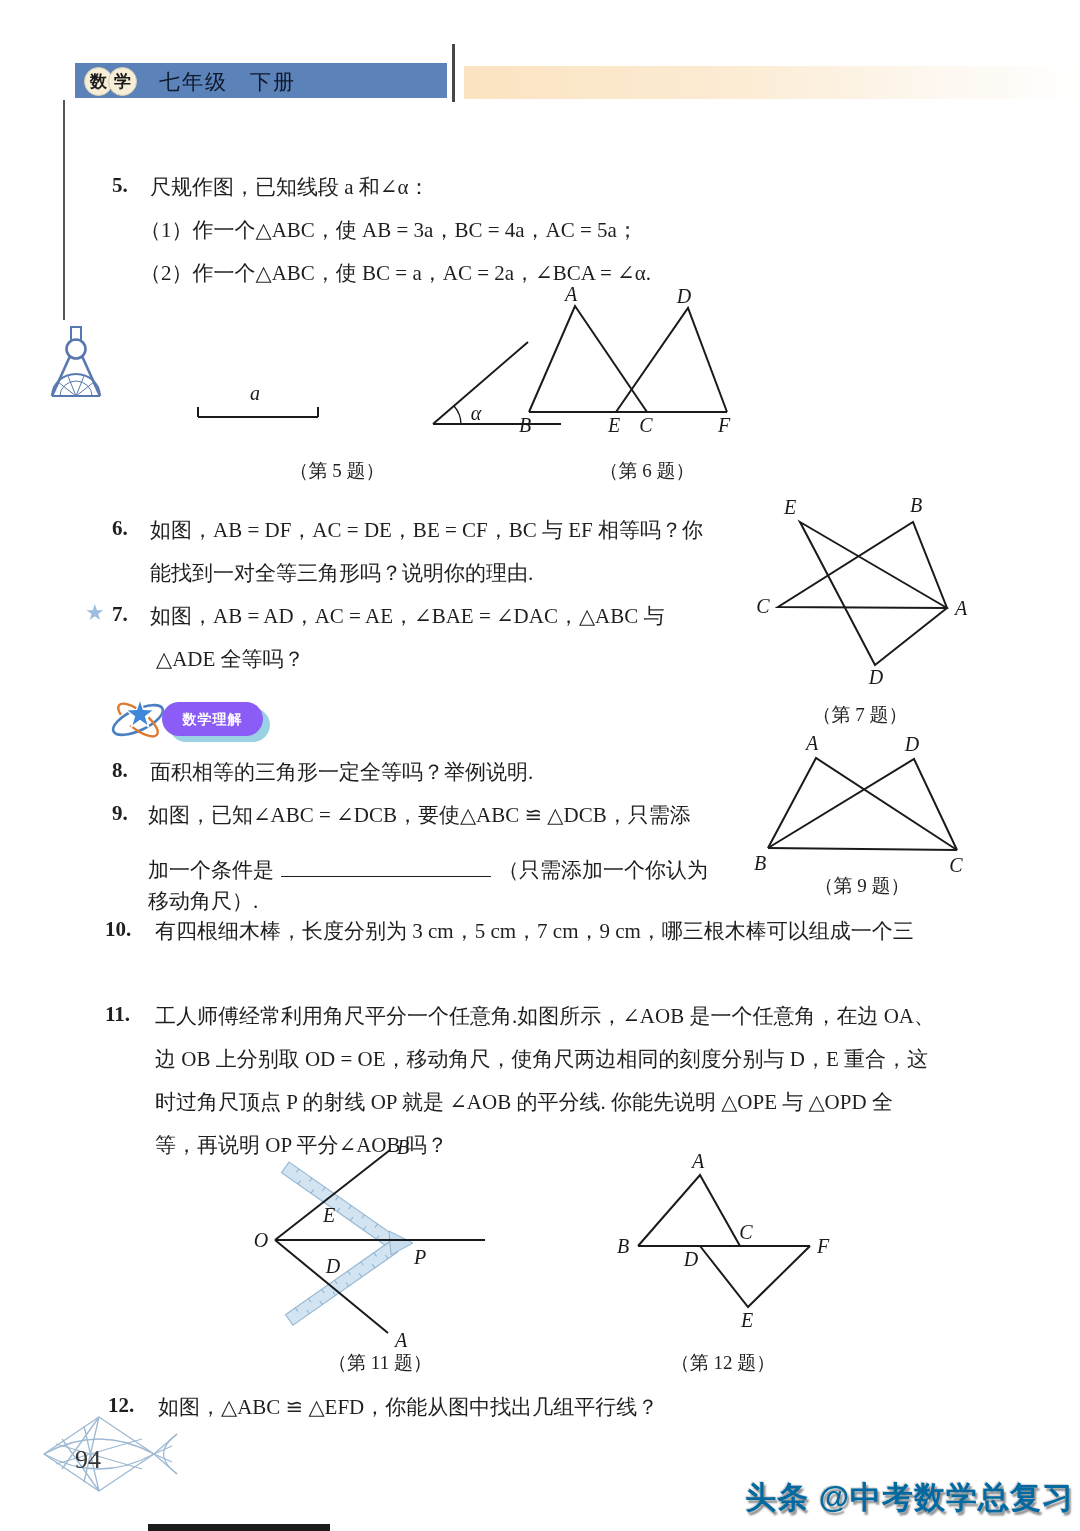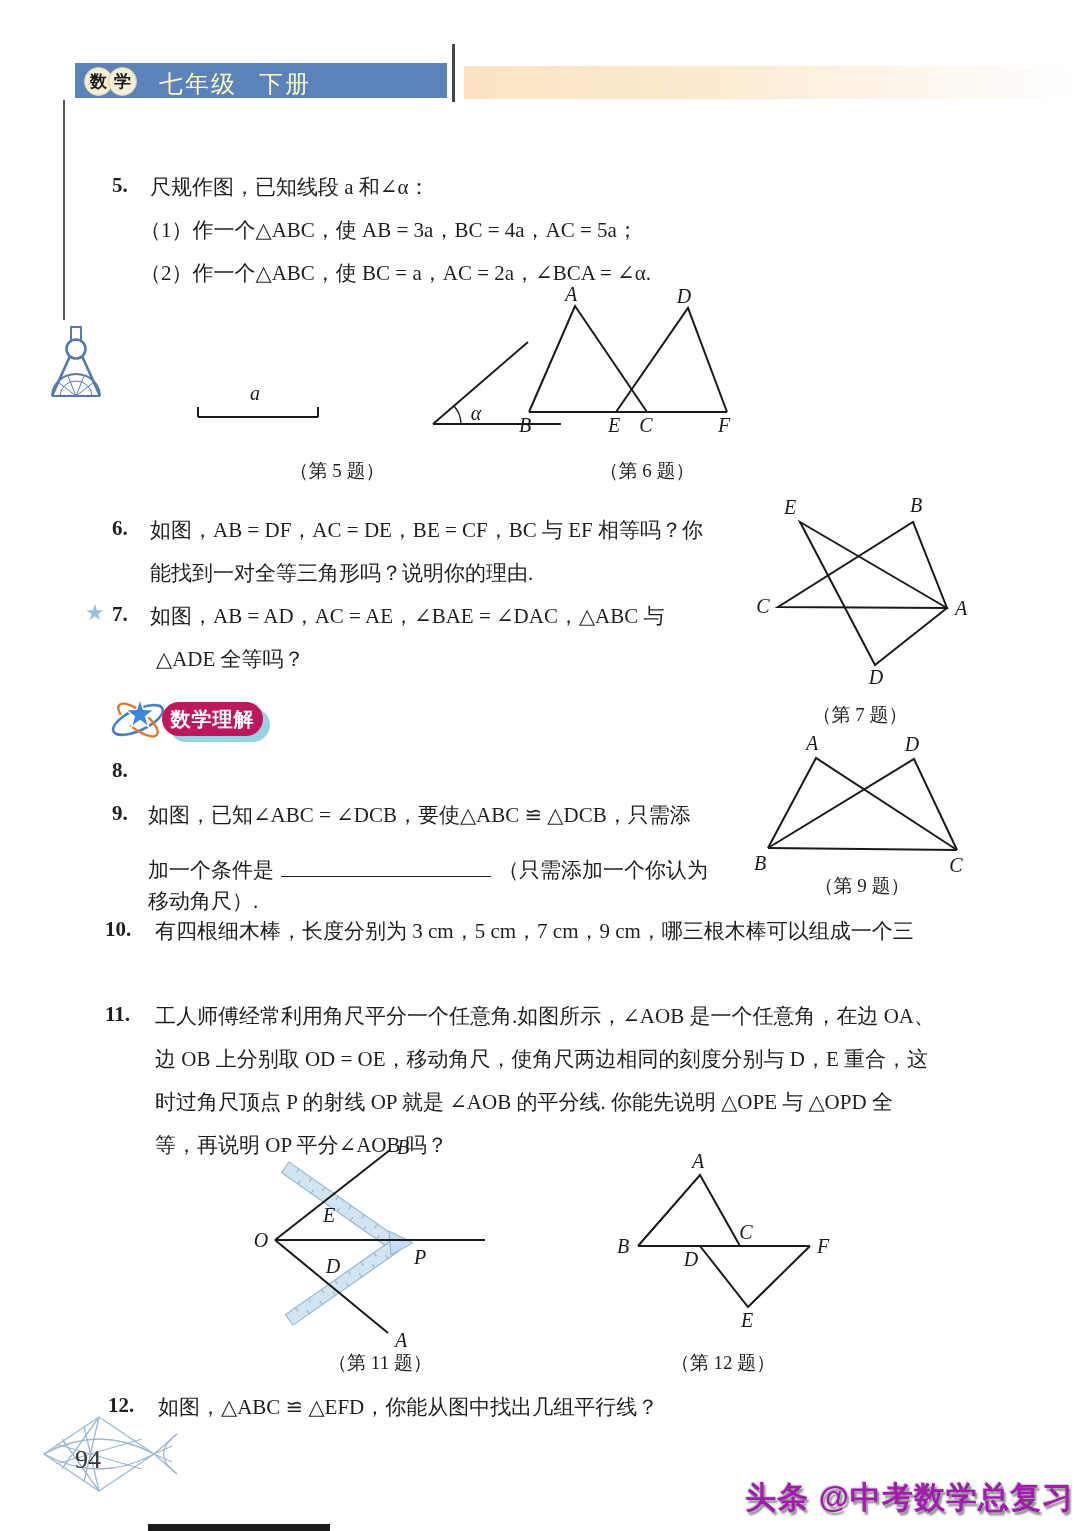--- a/index.html
+++ b/index.html
@@ -4,48 +4,48 @@
 <style>
   html,body { margin:0; padding:0; background:#fff; }
   .page { position:relative; width:1080px; height:1531px; background:#ffffff; overflow:hidden;
           font-family:"Liberation Serif","DejaVu Serif",serif; color:#1f1f1f; }
 
   
   .header-bar { position:absolute; left:75px; top:63px; width:372px; height:35px; background:#5b83b9; }
   .logo-c { position:absolute; width:27px; height:27px; border-radius:50%; background:#f6eed6;
             border:1px solid #d8cdae; text-align:center; line-height:27px; font-size:17px;
             font-weight:700; color:#1a1a1a; z-index:2; }
-  .h-title { position:absolute; left:84px; top:5px; font-size:24px; color:#fef9c3; letter-spacing:2px; }
+  .h-title { position:absolute; left:84px; top:5px; font-size:21px; color:#0f172a; letter-spacing:2px; }
   .h-title .gap { display:inline-block; width:22px; }
   .header-divider { position:absolute; left:452px; top:44px; width:3px; height:58px; background:#474747; }
   .header-accent { position:absolute; left:464px; top:66px; width:616px; height:33px;
                    background:linear-gradient(90deg,#fbe3c1 0%,#fcecd4 45%,#fdf7ee 75%,#ffffff 100%); }
   .left-rule { position:absolute; left:63px; top:100px; width:2px; height:220px; background:#575757; }
 
   
   .line { position:absolute; font-size:21px; white-space:nowrap; color:#1f1f1f; }
   .pnum { font-weight:700; }
   .cap  { position:absolute; font-size:19px; width:150px; text-align:center; color:#1f1f1f; }
   .blank { display:inline-block; width:210px; height:15px; border-bottom:1.7px solid #1f1f1f; margin:0 7px; }
   .star-marker { position:absolute; font-size:22px; color:#9cbede; font-family:"DejaVu Sans",sans-serif; }
 
   
   .badge-shadow { position:absolute; left:169px; top:708px; width:101px; height:34px; border-radius:17px;
                   background:#9ad2e4; }
   .badge-pill { position:absolute; left:162px; top:702px; width:101px; height:34px; border-radius:17px;
-                background:#be185d; color:#ffffff; font-size:20px; font-weight:700; text-align:center;
+                background:#8b5cf6; color:#ffffff; font-size:14px; font-weight:700; text-align:center;
                 line-height:34px; letter-spacing:1px; font-family:"Liberation Sans",sans-serif; }
 
   svg { position:absolute; overflow:visible; }
   .figlbl { font-style:italic; font-size:20px; font-family:"Liberation Serif","DejaVu Serif",serif; fill:#1a1a1a; }
 
   
   .pageno { position:absolute; left:62px; top:1445px; width:52px; text-align:center; font-size:26px; color:#333; }
   .watermark { position:absolute; right:6px; top:1477px; font-size:31px; font-weight:700; white-space:nowrap;
-               font-family:"Liberation Sans",sans-serif; color:#a21caf; letter-spacing:1px;
+               font-family:"Liberation Sans",sans-serif; color:#0369a1; letter-spacing:1px;
                text-shadow:2px 3px 2px #8f8f8f, -1px -1px 1px #cfcfcf; }
   .bottom-strip { position:absolute; left:148px; top:1524px; width:182px; height:7px; background:#1c1c1c; }
 </style>
 </head>
 <body>
 
 <div class="page">
 
   <div class="header-bar">
     <span class="logo-c" style="left:9px; top:4px;">数</span>
@@ -128,20 +128,21 @@
 
   <svg style="left:106px; top:690px;" width="62" height="58" viewBox="0 0 62 58">
     <ellipse cx="32" cy="30" rx="27" ry="10.5" fill="none" stroke="#4a7fc1" stroke-width="2.6" transform="rotate(-25 32 30)"></ellipse>
     <ellipse cx="32" cy="30" rx="24" ry="9" fill="none" stroke="#dd7a30" stroke-width="2.4" stroke-dasharray="30 14" transform="rotate(38 32 30)"></ellipse>
     <polygon points="34,9 37.4,19.4 48.4,19.7 39.6,26.4 42.7,36.9 34,30.6 25.3,36.9 28.4,26.4 19.6,19.7 30.6,19.4" fill="#3f86d8" stroke="#ffffff" stroke-width="1.4"></polygon>
   </svg>
   <div class="badge-shadow"></div>
   <div class="badge-pill">数学理解</div>
 
   <div class="line pnum" style="left:112px; top:758px;">8.</div>
+  <div class="line" style="left:150px; top:758px;">面积相等的三角形一定全等吗？举例说明.</div>
 
   <div class="line pnum" style="left:112px; top:801px;">9.</div>
   <div class="line" style="left:148px; top:801px;">如图，已知∠ABC = ∠DCB，要使△ABC ≌ △DCB，只需添</div>
   <div class="line" style="left:148px; top:856px;"><span>加一个条件是</span><span class="blank"></span><span>（只需添加一个你认为</span></div>
   <div class="line" style="left:148px; top:887px;">移动角尺）.</div>
 
   <svg style="left:752px; top:732px;" width="215" height="145" viewBox="0 0 215 145">
     <g stroke="#1a1a1a" stroke-width="2" fill="none">
       <path d="M16,116 L205,118"></path>
       <path d="M16,116 L64,26 L205,118"></path>

